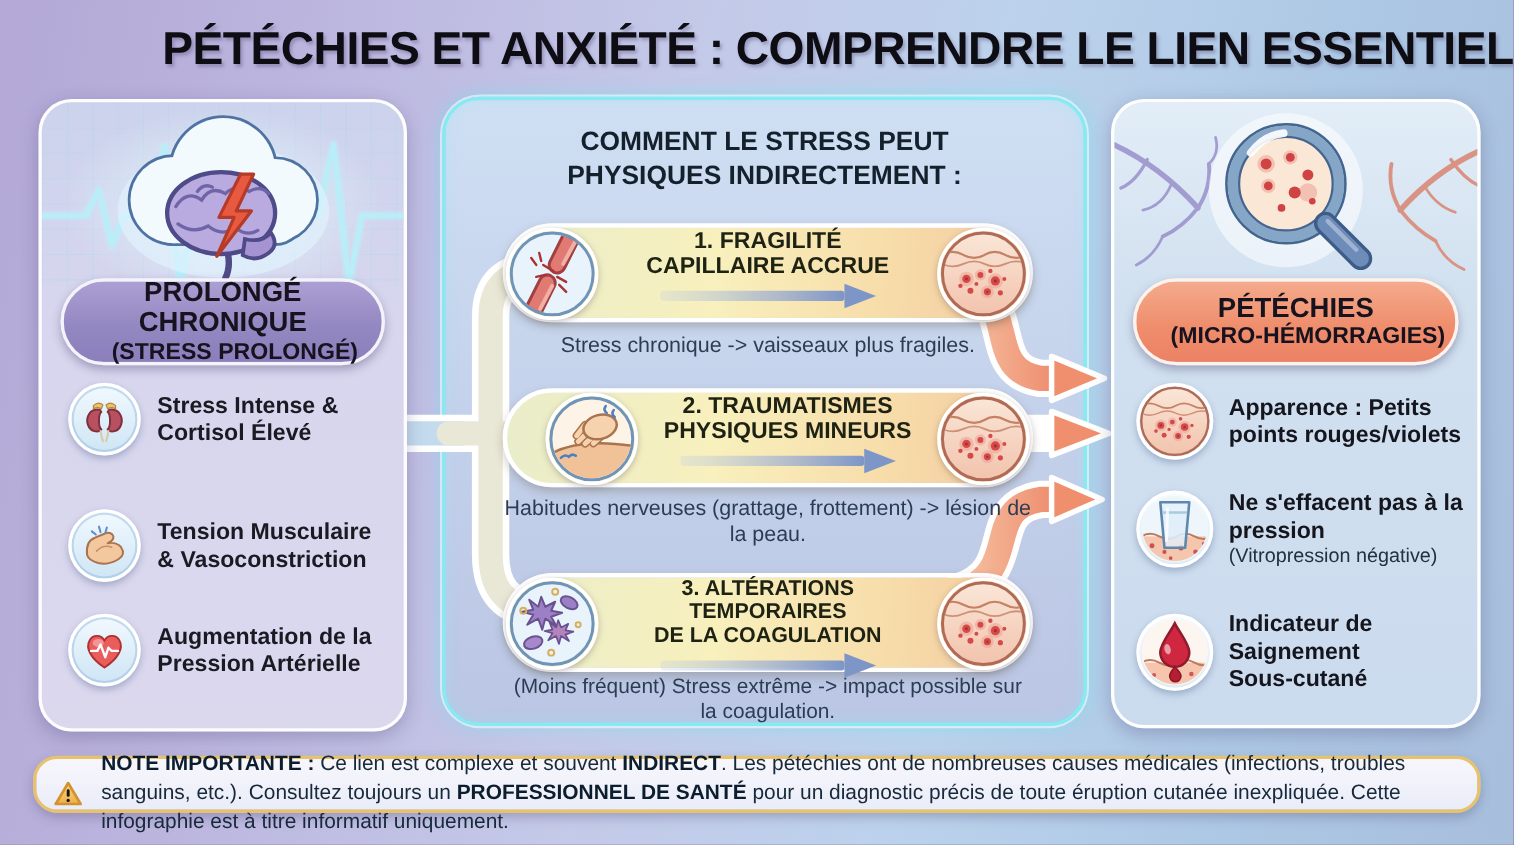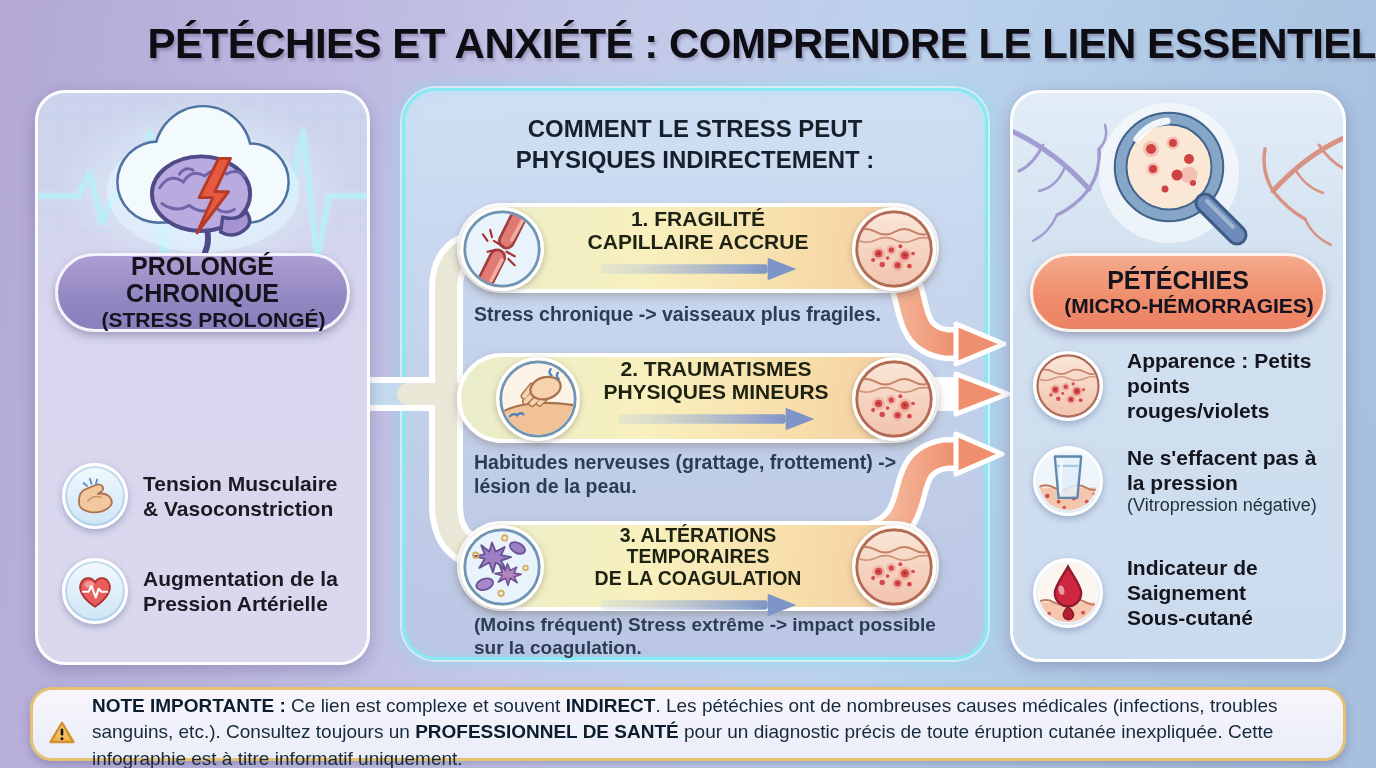--- a/index.html
+++ b/index.html
@@ -52,38 +52,38 @@
     display:flex; align-items:flex-start;}
   .pcircle{ width:84px; height:84px; border-radius:50%; border:3px solid #fff; flex:0 0 84px;
     box-shadow:0 2px 6px rgba(90,75,75,.35); overflow:hidden;}
   .pcircle.lft{ margin-left:-1px;}
   .pcircle.rgt{ margin-right:-1px; margin-left:auto;}
   .pcircle svg{ display:block; width:100%; height:100%;}
   .pcenter{ flex:1 1 auto; display:flex; flex-direction:column; align-items:center; justify-content:center; padding:0 6px;}
   .ptitle{ font-size:21px; font-weight:700; color:#1d2212; line-height:1.1; text-align:center;}
   .ptitle.small{ font-size:19.5px;}
   .blue-arrow{ margin-top:3px; width:215px; height:26px;}
-  .caption{ position:absolute; left:69px; width:482px; z-index:3;
-    font-size:19.5px; color:#2c3d53; line-height:1.23;font-weight:bold;}
+  .caption{ position:absolute; left:52px; width:482px; text-align:center; z-index:3;
+    font-size:19.5px; color:#2c3d53; line-height:1.23;}
   
   .right-panel{ left:1010px; top:90px; width:336px; height:572px; z-index:3;
     background:linear-gradient(180deg,#e2edf7 0%,#d2e1f0 30%,#cbdbee 100%); overflow:hidden;}
   .mag-area{ position:absolute; top:0; left:0; width:100%; height:205px;}
-  .ritem{ position:absolute; left:20px; width:300px; display:flex; align-items:center; gap:24px;}
+  .ritem{ position:absolute; left:20px; width:300px; display:flex; align-items:center; gap:14px;}
   .ricircle{ flex:0 0 70px; width:70px; height:70px; border-radius:50%;
     background:linear-gradient(180deg,#f6fbff 0%,#dcebf7 100%);
     border:3px solid #fff; box-shadow:0 3px 7px rgba(60,80,130,.35);
     display:flex; align-items:center; justify-content:center; overflow:hidden;}
   .ricircle svg{display:block;}
   .ritem-label{ font-size:21px; font-weight:700; color:#15151d; line-height:1.2;}
   .ritem-sub{ font-size:18px; font-weight:400; color:#22303f; line-height:1.2;}
   
   .connectors{ position:absolute; inset:0; width:1376px; height:768px; z-index:2; pointer-events:none;}
   
-  .note{ position:absolute; left:30px; top:687px; width:1316px; height:74px; border-radius:22px;
+  .note{ position:absolute; left:30px; top:687px; width:1316px; height:52px; border-radius:22px;
     background:linear-gradient(180deg,#f8f6fc 0%,#e9edf8 100%);
     border:3px solid #e6c26e; box-shadow:0 4px 10px rgba(70,60,110,.3);
     display:flex; align-items:center; gap:17px; padding:17px 22px 0 16px; z-index:3;}
   .note-text{ font-size:19px; color:#17293b; line-height:1.38;}
   .note-text b{ color:#0c1d2e; }
   .hidden-defs{ position:absolute; width:0; height:0; overflow:hidden;}
 </style>
 </head>
 <body>
 
@@ -171,20 +171,32 @@
         </g>
         <polygon points="124,62 104,102 118,102 102,138 134,96 120,96 136,62" fill="#e85a40" stroke="#b53a28" stroke-width="3" stroke-linejoin="round"></polygon>
       </svg>
     </div>
 
     <div class="badge badge-purple">
       <div class="badge-l1">PROLONGÉ CHRONIQUE</div>
       <div class="badge-l2">(STRESS PROLONGÉ)</div>
     </div>
 
+    <div class="litem" style="top:255px;">
+      <div class="icircle">
+        <svg width="46" height="46" viewBox="0 0 64 64">
+          <path d="M25 20 C13 19 8 30 11 39 C14 48 24 50 28 45 C24 42 24 26 28 23 C27 21 26 20 25 20 Z" fill="#b8505f" stroke="#7c3040" stroke-width="2.5" stroke-linejoin="round"></path>
+          <path d="M39 20 C51 19 56 30 53 39 C50 48 40 50 36 45 C40 42 40 26 36 23 C37 21 38 20 39 20 Z" fill="#b8505f" stroke="#7c3040" stroke-width="2.5" stroke-linejoin="round"></path>
+          <path d="M18 15 q6 -6 12 -1 l-2 5 q-5 -3 -10 0 z" fill="#ecc26a" stroke="#b5863a" stroke-width="1.5"></path>
+          <path d="M46 15 q-6 -6 -12 -1 l2 5 q5 -3 10 0 z" fill="#ecc26a" stroke="#b5863a" stroke-width="1.5"></path>
+          <path d="M27 47 q1 8 3 13 M37 47 q-1 8 -3 13" stroke="#d9c9a6" stroke-width="2.5" fill="none" stroke-linecap="round"></path>
+        </svg>
+      </div>
+      <div class="litem-label">Stress Intense &amp; Cortisol Élevé</div>
+    </div>
 
     <div class="litem" style="top:370px;">
       <div class="icircle">
         <svg width="46" height="46" viewBox="0 0 64 64">
           <path d="M10 44 Q8 26 20 22 L32 17 Q38 14 42 18 Q45 22 41 26 L36 29 Q47 27 53 34 Q59 43 50 49 Q38 57 24 54 Q12 51 10 44 Z" fill="#f3c89f" stroke="#aa724e" stroke-width="2.5" stroke-linejoin="round"></path>
           <path d="M22 39 Q30 30 41 34" stroke="#c89068" stroke-width="2" fill="none" stroke-linecap="round"></path>
           <g stroke="#5b8cc8" stroke-width="2.5" stroke-linecap="round">
             <path d="M16 14 l5 4"></path>
               <path d="M25 8 l2 7"></path>
               <path d="M35 9 l-2 7"></path>

